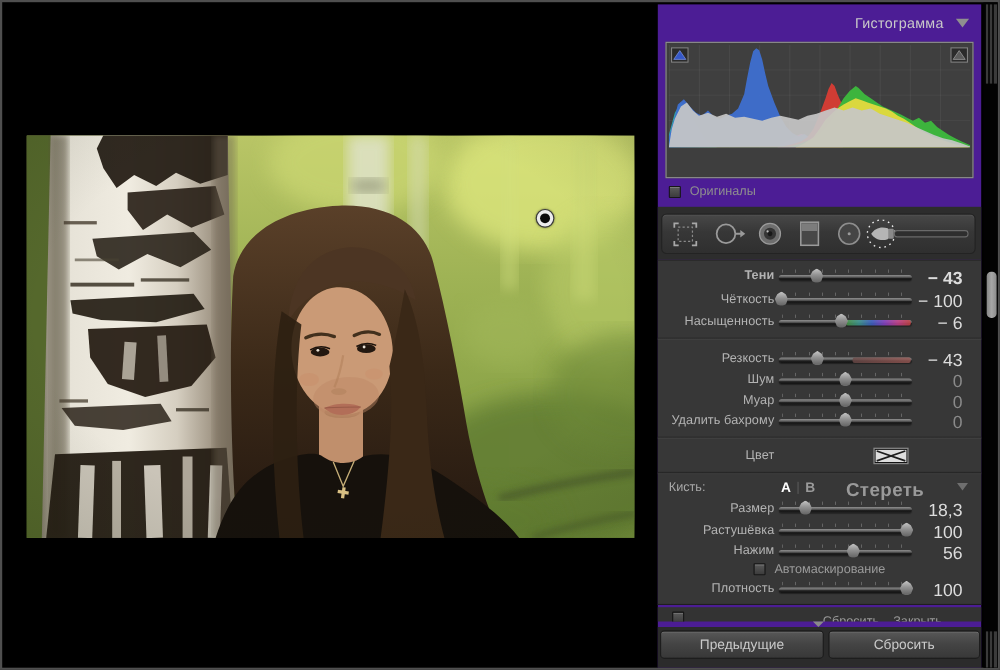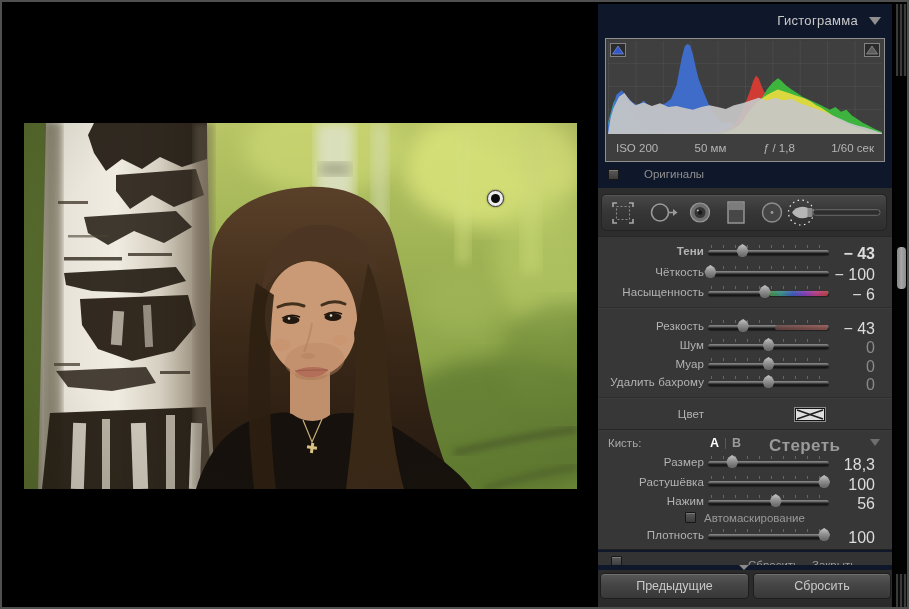--- a/index.html
+++ b/index.html
@@ -8,41 +8,41 @@
 
   
   .photo{position:absolute;left:22px;top:121px;width:553px;height:366px;overflow:hidden;}
   .photo svg{display:block;}
   .pin{position:absolute;left:485px;top:188px;width:17px;height:17px;border-radius:50%;
        background:#ececec;border:1px solid #3a3a3a;box-shadow:0 0 2px rgba(0,0,0,.6);}
   .pin::after{content:"";position:absolute;left:50%;top:50%;width:9px;height:9px;margin:-4.5px 0 0 -4.5px;
        border-radius:50%;background:#0b0b0b;}
 
   
-  .panel{position:absolute;left:596px;top:2px;width:294px;height:605px;background:#0f172a;}
+  .panel{position:absolute;left:596px;top:2px;width:294px;height:605px;background:#4c1d95;}
   .panel-header{position:absolute;left:0;top:0;width:100%;height:33px;}
   .panel-title{position:absolute;right:34px;top:9px;font-size:13px;color:#c9c9c9;letter-spacing:.3px;}
   .tri-down{position:absolute;right:11px;top:13px;width:0;height:0;
     border-left:6px solid transparent;border-right:6px solid transparent;border-top:8px solid #8f8f8f;}
 
   .hist-box{position:absolute;left:7px;top:34px;width:280px;height:124px;background:#3e3e3e;
     border:1px solid #8f8f8f;}
   .hist-plot{position:absolute;left:2px;top:2px;right:2px;height:93px;background:#3f3f3f;
     background-image:linear-gradient(90deg,rgba(255,255,255,.05) 1px,transparent 1px),
                      linear-gradient(0deg,rgba(255,255,255,.04) 1px,transparent 1px);
     background-size:27.4px 23px;}
   .hist-plot svg{position:absolute;left:0;top:0;}
   .clip-ind{position:absolute;width:16px;height:14px;border:1px solid #828282;background:#2b2b2b;top:2px;}
   .clip-ind.left{left:2px;}
   .clip-ind.right{right:2px;}
   .exif-row{position:absolute;left:0;right:0;bottom:0;height:27px;display:flex;align-items:center;
     justify-content:space-between;padding:0 10px;font-size:11.5px;color:#b5b5b5;}
   .exif-row .ap i{font-style:italic;}
 
-  .originals-row{position:absolute;left:10px;top:162px;height:16px;display:flex;align-items:center;gap:25px;}
+  .originals-row{position:absolute;left:10px;top:162px;height:16px;display:flex;align-items:center;gap:8px;}
   .cb{width:11px;height:11px;border:1px solid #171717;border-radius:1px;display:inline-block;
       background:linear-gradient(180deg,#5a5a5a,#3c3c3c);box-shadow:inset 0 1px rgba(255,255,255,.2);}
   .originals-label{font-size:11.5px;color:#8f8f8f;}
 
   .tool-band{position:absolute;left:0;top:184px;width:100%;height:48px;background:#2d2d2d;}
   .tool-bar{position:absolute;left:3px;top:6px;right:5px;height:37px;border-radius:5px;border:1px solid #232323;
      background:linear-gradient(180deg,#484848,#373737 45%,#2f2f2f);
      box-shadow:inset 0 1px rgba(255,255,255,.08);}
 
   .scroll-area{position:absolute;left:0;top:232px;width:100%;height:314px;background:#373737;
@@ -256,26 +256,20 @@
           <svg width="14" height="12">
               <polygon points="7,2 12.5,10 1.5,10" fill="#3558c8" stroke="#7a8fd8" stroke-width="0.7"></polygon>
             </svg>
         </div>
         <div class="clip-ind right">
           <svg width="14" height="12">
               <polygon points="7,2 12.5,10 1.5,10" fill="#5c5c5c" stroke="#9a9a9a" stroke-width="0.7"></polygon>
             </svg>
         </div>
       </div>
-      <div class="exif-row">
-        <span>ISO 200</span>
-        <span>50 мм</span>
-        <span class="ap"><i>ƒ</i><span> / 1,8</span></span>
-        <span>1/60 сек</span>
-      </div>
     </div>
 
     <div class="originals-row">
       <span class="cb"></span>
       <span class="originals-label">Оригиналы</span>
     </div>
 
     <div class="tool-band">
       <div class="tool-bar">
         <svg width="284" height="35" viewBox="0 0 284 35">

